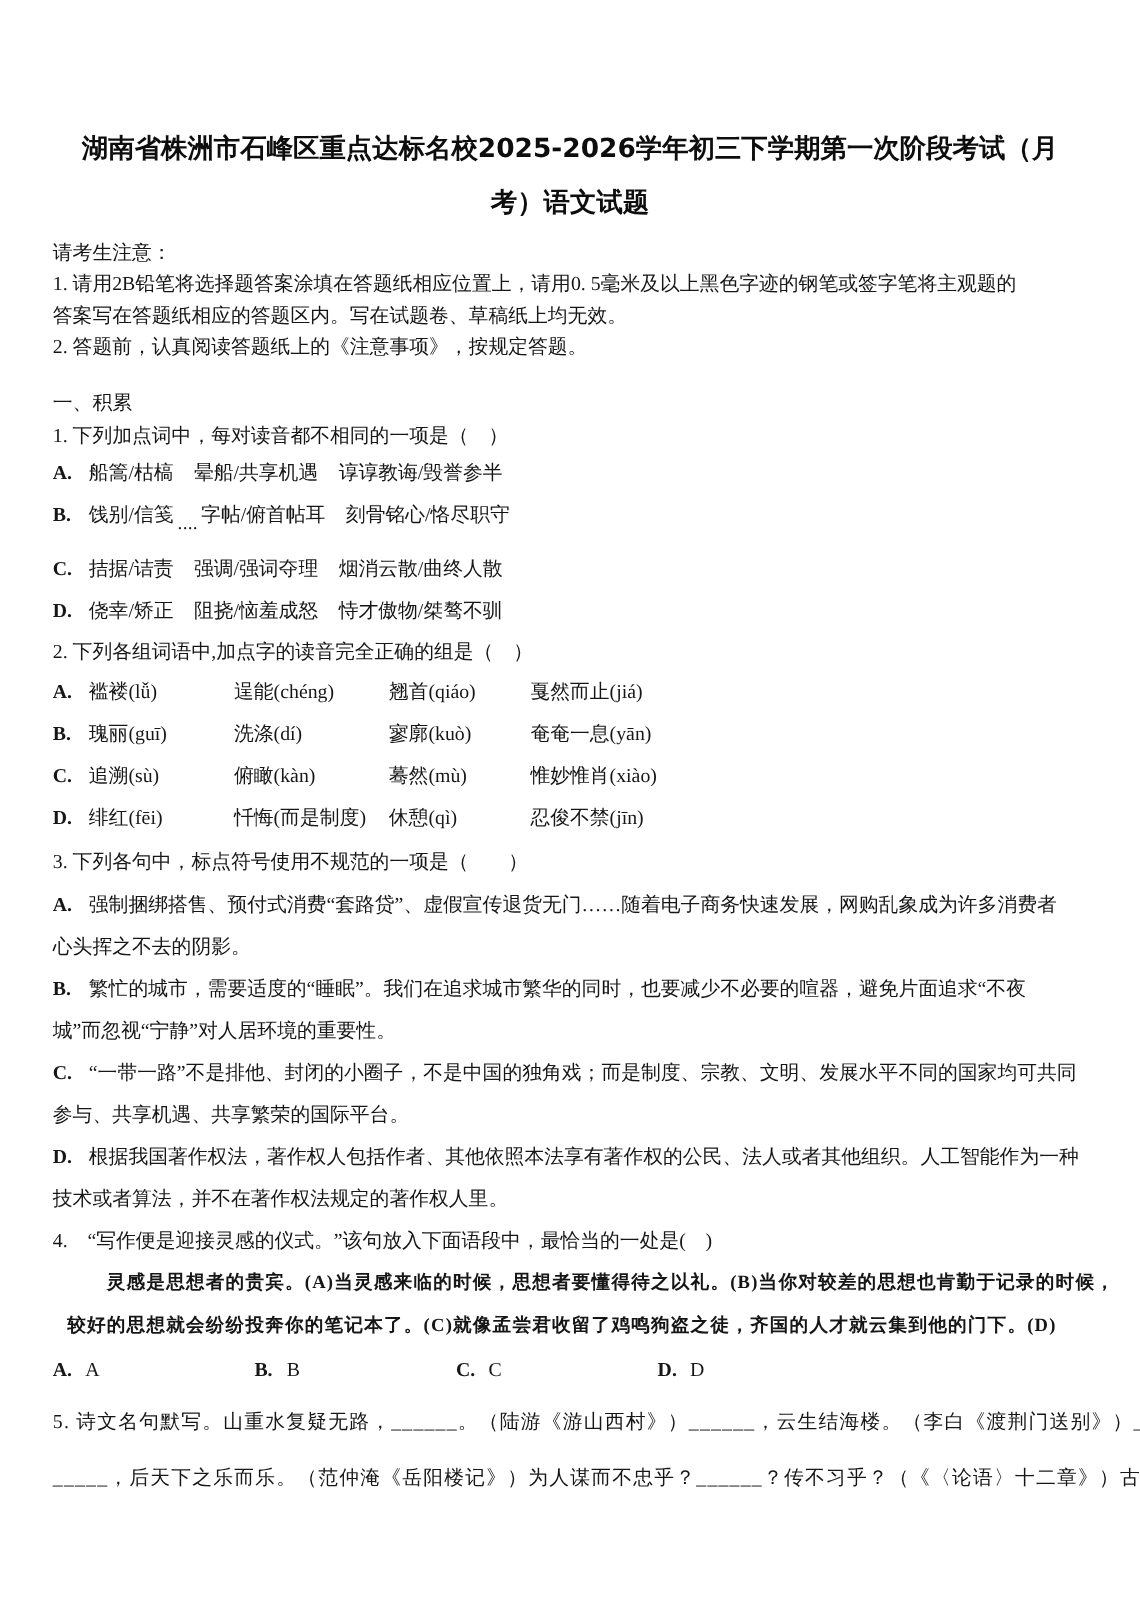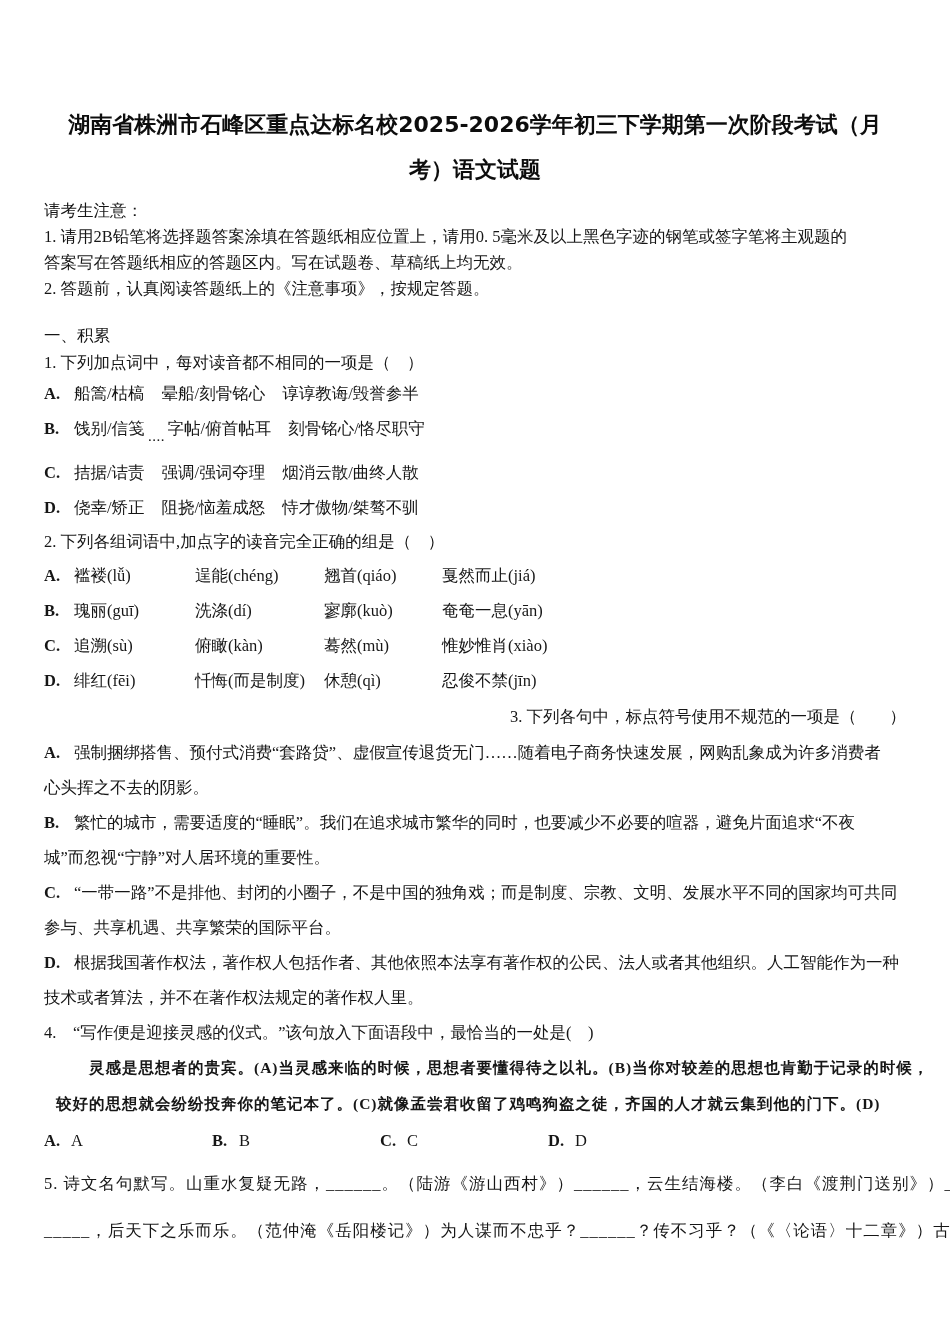--- a/index.html
+++ b/index.html
@@ -27,21 +27,21 @@
   .nline{line-height:26px;white-space:nowrap;}
   .sec-heading{
     margin-top:20px;
     font-family:"DejaVu Sans","Liberation Sans",sans-serif;
     font-weight:400;
     font-size:16.5px;
     line-height:27px;
   }
   .stem{line-height:27px;white-space:nowrap;}
   .stem-q2{line-height:33px;}
-  .stem-q3{line-height:37px;text-align:right;}
+  .stem-q3{line-height:37px;}
   .stem-q4{line-height:35px;}
   .opt-line{line-height:35px;white-space:nowrap;}
   .olabel{font-weight:700;display:inline-block;min-width:30px;}
   .q1 .grp{margin-right:17px;}
   .dots{
     font-size:11px;
     letter-spacing:1.5px;
     vertical-align:-7px;
     margin-left:-13px;
     margin-right:2px;
@@ -82,21 +82,21 @@
     <div class="nline">1. 请用2B铅笔将选择题答案涂填在答题纸相应位置上，请用0. 5毫米及以上黑色字迹的钢笔或签字笔将主观题的</div>
     <div class="nline">答案写在答题纸相应的答题区内。写在试题卷、草稿纸上均无效。</div>
     <div class="nline">2. 答题前，认真阅读答题纸上的《注意事项》，按规定答题。</div>
   </div>
 
   <div class="sec-heading">一、积累</div>
 
   <div class="q q1">
     <div class="stem">1. 下列加点词中，每对读音都不相同的一项是（　）</div>
     <div class="opt-line">
-      <span class="olabel">A.</span><span class="grp">船篙/枯槁</span><span class="grp">晕船/刻骨铭心</span><span class="grp">谆谆教诲/毁誉参半</span>
+      <span class="olabel">A.</span><span class="grp">船篙/枯槁</span><span class="grp">晕船/共享机遇</span><span class="grp">谆谆教诲/毁誉参半</span>
     </div>
     <div class="opt-line">
       <span class="olabel">B.</span><span class="grp">饯别/信笺</span><span class="dots">....</span><span class="grp">字帖/俯首帖耳</span><span class="grp">刻骨铭心/恪尽职守</span>
     </div>
     <div class="opt-line">
       <span class="olabel">C.</span><span class="grp">拮据/诘责</span><span class="grp">强调/强词夺理</span><span class="grp">烟消云散/曲终人散</span>
     </div>
     <div class="opt-line">
       <span class="olabel">D.</span><span class="grp">侥幸/矫正</span><span class="grp">阻挠/恼羞成怒</span><span class="grp">恃才傲物/桀骜不驯</span>
     </div>

